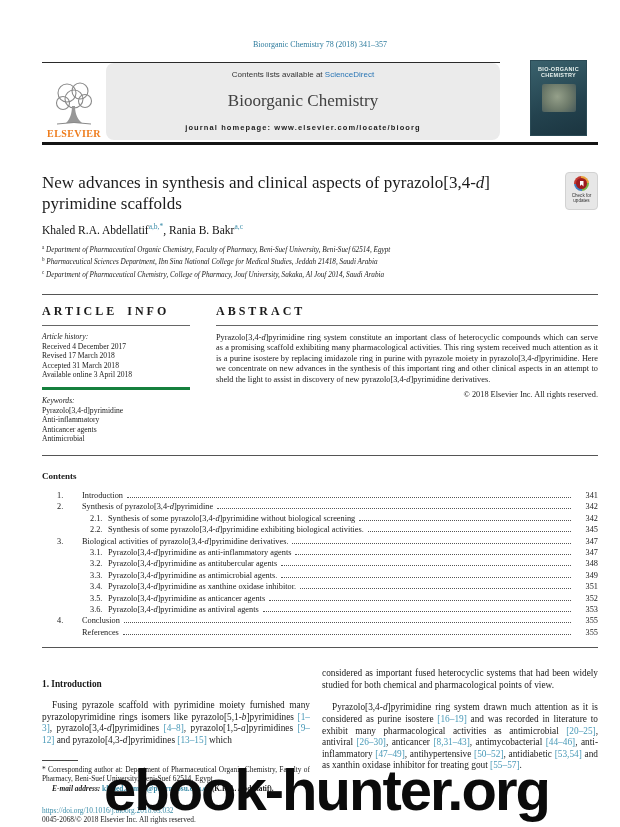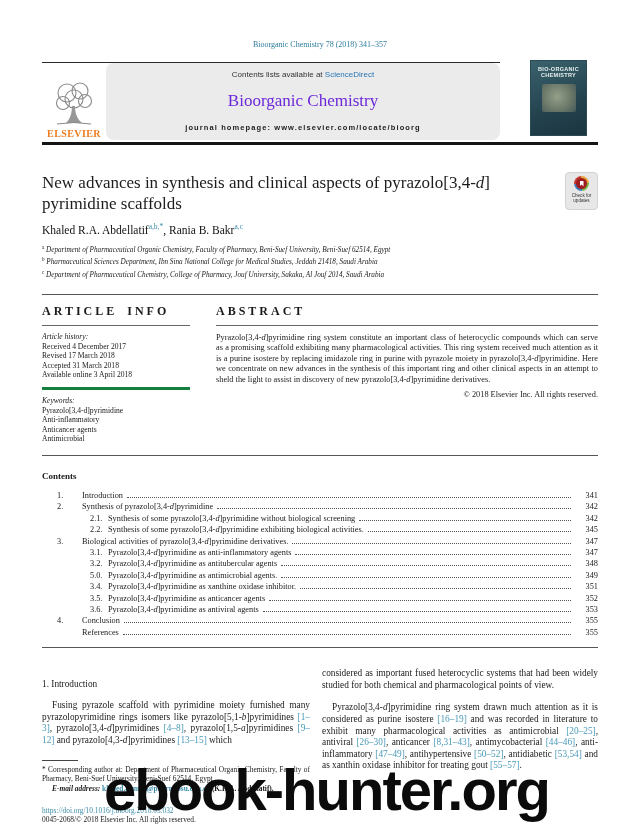--- a/index.html
+++ b/index.html
@@ -19,21 +19,21 @@
     width:458px; border-top:1px solid #2a2a2a; display:flex; height:78px;
   }
   .logo-block { width:64px; background:#fff; display:flex; flex-direction:column; align-items:center; justify-content:flex-end; padding-bottom:1px; }
   .els-text { font-size:10px; font-weight:bold; color:#ee7c1c; letter-spacing:0.4px; font-family:"Liberation Serif", serif; }
   .gray-box {
     flex:1; background:#ebebeb; display:flex; flex-direction:column;
     justify-content:space-between; text-align:center; padding:7px 6px 8px;border-radius:8px;
   }
   .contents-line { font-family:"Liberation Sans", sans-serif; font-size:8px; color:#333; }
   .sd { color:#2a76b5; text-decoration:none; }
-  .jtitle { font-size:17px; color:#6d28d9; font-family:"Liberation Serif", serif;text-align:center; }
+  .jtitle { font-size:17px; color:#404040; font-family:"Liberation Serif", serif;text-align:center; }
   .homepage { font-family:"Liberation Sans", sans-serif; font-size:7.5px; letter-spacing:1.1px; color:#222; font-weight:bold; }
   .cover {
     position:absolute; right:11px; top:-2px; width:57px; height:76px;
     background:linear-gradient(160deg,#3a626d 0%, #23424e 60%, #1b3540 100%);
     border:1px solid #2a4a55; padding-top:5px;
   }
   .cover-title { font-family:"Liberation Sans", sans-serif; font-weight:bold; font-size:5.5px; line-height:6px; color:#e9f2ef; text-align:center; letter-spacing:0.3px; }
   .cover-img { width:34px; height:28px; margin:6px auto 0; background:radial-gradient(circle at 45% 45%, #95a08a 0%, #6d7a6a 55%, #44585a 100%); border-radius:2px; }
   .thick-rule { width:556px; height:3px; background:#141414; margin-top:2px; }
   
@@ -73,21 +73,21 @@
   .lvl1 .tnum { margin-left:15px; width:25px; }
   .lvl2 .tnum { margin-left:48px; width:18px; }
   .tlabel { white-space:nowrap; }
   .leader { flex:1; border-bottom:1px dotted #555; margin:0 3px 2px 4px; min-width:10px; }
   .tpage { width:24px; text-align:right; flex-shrink:0; }
   .rule-toc { margin-top:9px; }
   
   .body-cols { display:flex; gap:12px; margin-top:20px; }
   .col-left { width:268px; flex-shrink:0; }
   .col-right { width:276px; }
-  .intro-head { margin-top:11px; font-size:9.3px; font-weight:normal; }
+  .intro-head { margin-top:11px; font-size:9.3px; font-weight:bold; }
   .para { margin-top:11px; font-size:9.3px; line-height:11.6px; text-align:justify; text-indent:10px; }
   .para.first { text-indent:0; margin-top:0; }
   .cite { color:#4a9ab8; }
   
   .footnote-area { margin-top:13px; }
   .fn-rule { width:36px; height:1px; background:#444; margin-bottom:4px; }
   .fn { font-size:7.4px; line-height:9.4px; text-align:justify; }
   .fn-email { font-size:7.4px; line-height:9.4px; text-indent:10px; margin-top:1px;font-weight:bold; }
   .fn-email .lbl { font-style:italic; }
   .link { color:#3a8ca8; text-decoration:none; }
@@ -227,21 +227,21 @@
         <span class="leader"></span>
         <span class="tpage">347</span>
       </div>
     <div class="toc-row lvl2">
         <span class="tnum">3.2.</span>
         <span class="tlabel">Pyrazolo[3,4-<i>d</i>]pyrimidine as antitubercular agents</span>
         <span class="leader"></span>
         <span class="tpage">348</span>
       </div>
     <div class="toc-row lvl2">
-        <span class="tnum">5.0.</span>
+        <span class="tnum">3.3.</span>
         <span class="tlabel">Pyrazolo[3,4-<i>d</i>]pyrimidine as antimicrobial agents.</span>
         <span class="leader"></span>
         <span class="tpage">349</span>
       </div>
     <div class="toc-row lvl2">
         <span class="tnum">3.4.</span>
         <span class="tlabel">Pyrazolo[3,4-<i>d</i>]pyrimidine as xanthine oxidase inhibitor.</span>
         <span class="leader"></span>
         <span class="tpage">351</span>
       </div>

